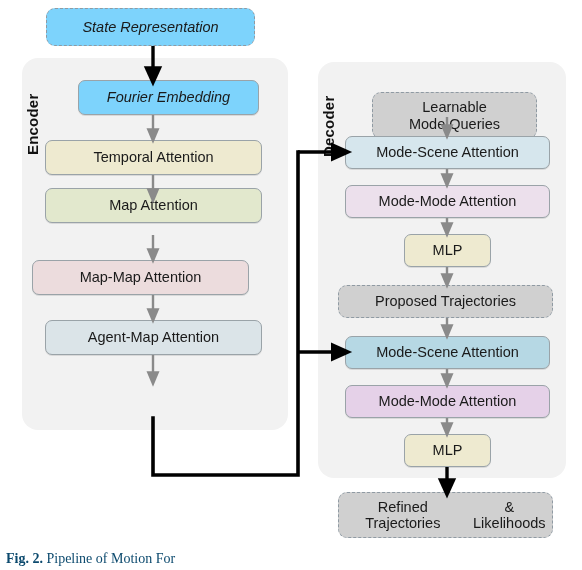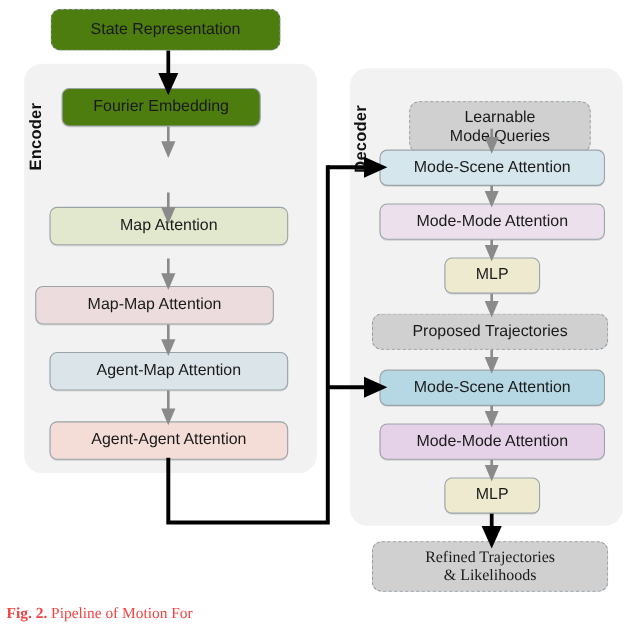--- a/index.html
+++ b/index.html
@@ -14,75 +14,75 @@
           writing-mode:vertical-rl;transform:rotate(180deg);
           letter-spacing:.2px;text-align:center;}
 
   .box{position:absolute;box-sizing:border-box;border-radius:7px;
        display:flex;align-items:center;justify-content:center;
        text-align:center;color:#1a1a1a;font-size:14.5px;line-height:1.12;
        border:1.6px solid #9aa3a8;}
   .box.solid{box-shadow:0 1px 0 rgba(0,0,0,.10);}
   .box.dashed{border:1.8px dashed #8f9aa3;border-radius:9px;}
 
-  .c-gray{background:#4d7c0f;}
+  .c-gray{background:#7dd3fc;font-style:italic;}
   .c-grayd{background:#d0d0d0;}
   .c-cream{background:#eeead0;}
   .c-green{background:#e2e8cd;}
   .c-pink{background:#ecdcdd;}
   .c-steel{background:#dbe4e8;}
   .c-salmon{background:#f4ddd6;}
   .c-blue1{background:#d6e6ed;}
   .c-lav1{background:#ece0ec;}
   .c-blue2{background:#b6d8e4;}
   .c-lav2{background:#e5d1e8;}
 
   svg.lines{position:absolute;left:0;top:0;width:582px;height:570px;
             pointer-events:none;overflow:visible;}
 
   .cap{position:absolute;left:6px;top:551px;width:560px;
-       font-family:"Liberation Serif",serif;font-size:14px;color:#ef4444;
+       font-family:"Liberation Serif",serif;font-size:14px;color:#0c4a6e;
        white-space:nowrap;overflow:hidden;height:19px;}
   .cap b{font-weight:bold;}
 </style>
 </head>
 <body>
 
 <div id="stage">
 
   <div class="panel" style="left:22px;top:58px;width:266px;height:372px;"></div>
   <div class="panel" style="left:318px;top:62px;width:248px;height:416px;"></div>
 
   <div class="vlabel" style="left:24px;top:64px;height:120px;width:20px;">Encoder</div>
   <div class="vlabel" style="left:320px;top:70px;height:112px;width:20px;">Decoder</div>
 
   <div class="box dashed c-gray" style="left:46px;top:8px;width:209px;height:38px;">
     <span>State Representation</span>
   </div>
 
-  <div class="box solid c-gray" style="left:56px;top:80px;width:181px;height:35px;">
+  <div class="box solid c-gray" style="left:78px;top:80px;width:181px;height:35px;">
     <span>Fourier Embedding</span>
   </div>
 
+  <div class="box solid c-cream" style="left:45px;top:140px;width:217px;height:35px;">
+    <span>Temporal Attention</span>
+  </div>
 
   <div class="box solid c-green" style="left:45px;top:188px;width:217px;height:35px;">
     <span>Map Attention</span>
   </div>
 
   <div class="box solid c-pink" style="left:32px;top:260px;width:217px;height:35px;">
     <span>Map-Map Attention</span>
   </div>
 
   <div class="box solid c-steel" style="left:45px;top:320px;width:217px;height:35px;">
     <span>Agent-Map Attention</span>
   </div>
 
-  <div class="box solid c-salmon" style="left:45px;top:383px;width:217px;height:35px;">
-    <span>Agent-Agent Attention</span>
-  </div>
 
   <div class="box dashed c-grayd" style="left:372px;top:70px;width:165px;height:47px;flex-direction:column;margin-top:22px;">
     <span>Learnable</span>
     <span>Mode Queries</span>
   </div>
 
   <div class="box solid c-blue1" style="left:345px;top:136px;width:205px;height:33px;">
     <span>Mode-Scene Attention</span>
   </div>
 
@@ -103,21 +103,21 @@
   </div>
 
   <div class="box solid c-lav2" style="left:345px;top:385px;width:205px;height:33px;">
     <span>Mode-Mode Attention</span>
   </div>
 
   <div class="box solid c-cream" style="left:404px;top:434px;width:87px;height:33px;">
     <span>MLP</span>
   </div>
 
-  <div class="box dashed c-grayd" style="left:338px;top:492px;width:215px;height:46px;flex-direction:column;font-family:Liberation Serif, serif;">
+  <div class="box dashed c-grayd" style="left:338px;top:492px;width:215px;height:46px;flex-direction:row;">
     <span>Refined Trajectories</span>
     <span>&amp; Likelihoods</span>
   </div>
 
   <svg class="lines" viewBox="0 0 582 570">
     <defs>
       <marker id="ahGray" markerWidth="7" markerHeight="7" refX="3.2" refY="3.2" orient="auto" markerUnits="strokeWidth">
         <path d="M0,0.5 L6.4,3.2 L0,5.9 z" fill="#8a8a8a"></path>
       </marker>
       <marker id="ahBlack" markerWidth="6.2" markerHeight="6.2" refX="2.9" refY="3.1" orient="auto" markerUnits="strokeWidth">

